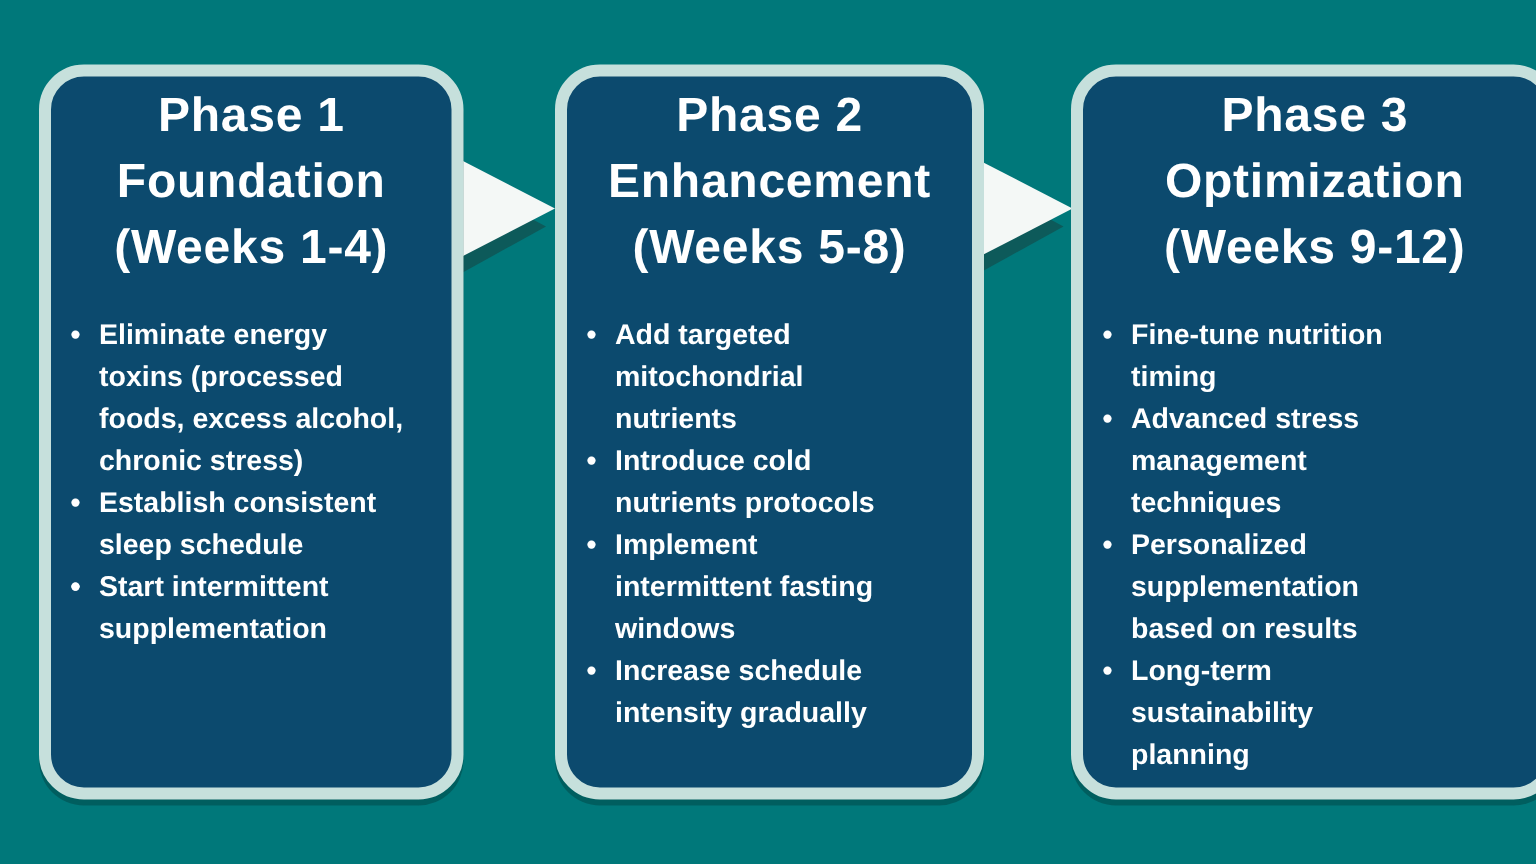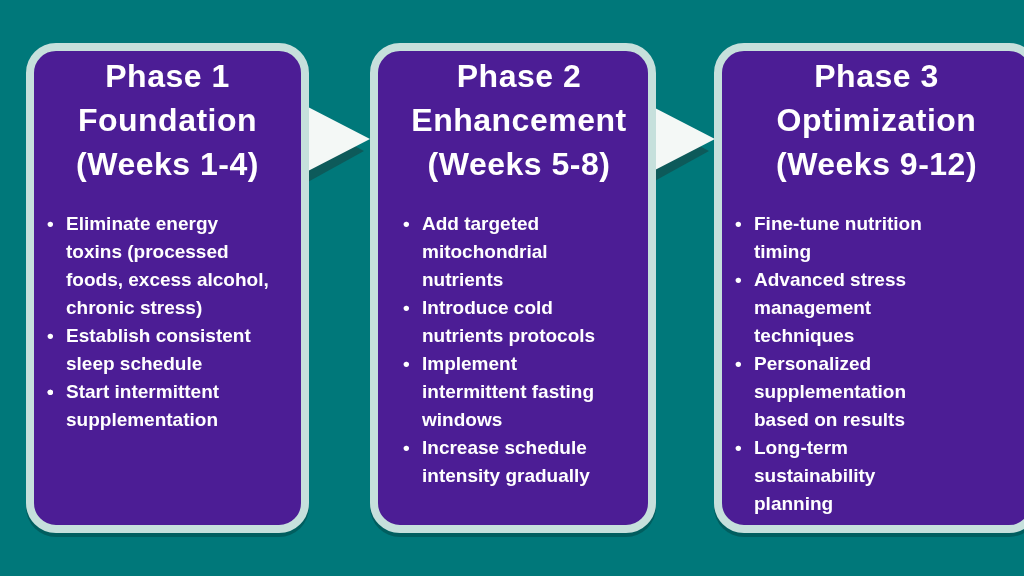--- a/index.html
+++ b/index.html
@@ -17,28 +17,28 @@
   }
   .stage {
     position: absolute;
     inset: 0;
   }
   .card {
     position: absolute;
     top: 43px;
     height: 490px;
     box-sizing: border-box;
-    background: #4c1d95;
+    background: #0c4a6e;
     border: 8px solid #c6e0dc;
     border-radius: 30px;
     box-shadow: 0 4px 0 rgba(0, 45, 45, 0.35);
     z-index: 2;
   }
   .card-1 { left: 26px;  width: 283px; }
-  .card-2 { left: 370px; width: 286px; padding-left: 12px; }
+  .card-2 { left: 370px; width: 286px; }
   .card-3 { left: 714px; width: 325px; }
 
   .card-title {
     margin: 3px 4px 0;
     color: #ffffff;
     font-size: 32px;
     line-height: 44px;
     font-weight: bold;
     letter-spacing: 0.5px;
     text-align: center;

